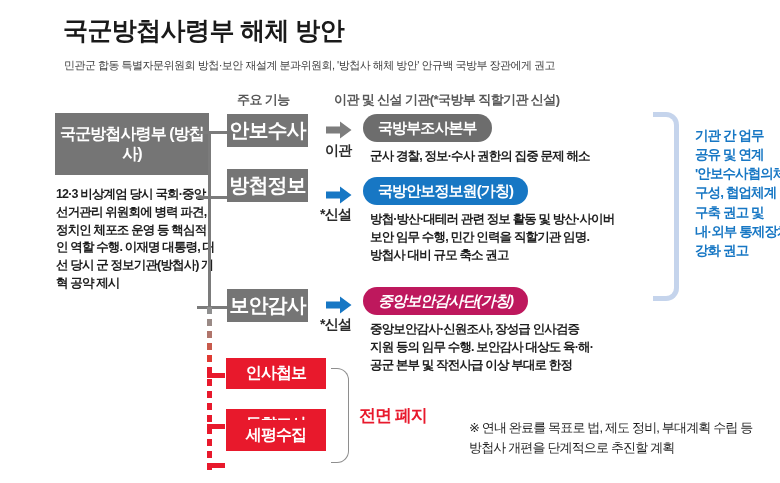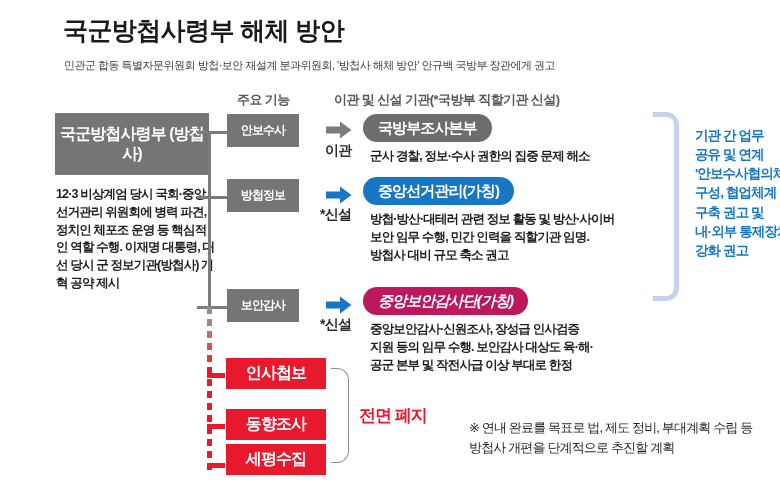--- a/index.html
+++ b/index.html
@@ -69,27 +69,27 @@
   .dash-stub {
     position: absolute; width: 18px; height: 5px; background: #e8192c;
     left: 166px;
   }
   .dash-stub.d1 { top: 373px; }
   .dash-stub.d2 { top: 424px; }
   .dash-stub.d3 { top: 463px; }
 
   
   .fn-box {
-    position: absolute; left: 186px; width: 72px; height: 33px;
+    position: absolute; left: 186px; width: 81px; height: 33px;
     background: #757575; color: #ffffff;
     display: flex; align-items: center; justify-content: center;
-    font-size: 12px; font-weight: 700; letter-spacing: -0.9px;
+    font-size: 20px; font-weight: 700; letter-spacing: -0.9px;
   }
   .fn-box.f1 { top: 114px; }
-  .fn-box.f2 { top: 179px; }
+  .fn-box.f2 { top: 169px; }
   .fn-box.f3 { top: 289px; }
 
   
   .arrow { position: absolute; width: 26px; height: 18px; }
   .arrow.a1 { left: 285px; top: 121px; }
   .arrow.a2 { left: 285px; top: 186px; }
   .arrow.a3 { left: 285px; top: 296px; }
   .arrow-note {
     position: absolute; font-size: 14px; font-weight: 700;
     color: #2b2b2b; letter-spacing: -0.7px; white-space: nowrap;
@@ -133,21 +133,21 @@
 
   
   .red-box {
     position: absolute; left: 185px; width: 100px; height: 31px;
     background: #e8192c; color: #ffffff;
     display: flex; align-items: center; justify-content: center;
     font-size: 16px; font-weight: 700; letter-spacing: -0.9px;
   }
   .red-box.r1 { top: 358px; }
   .red-box.r2 { top: 409px; }
-  .red-box.r3 { top: 444px; text-align: right; }
+  .red-box.r3 { top: 420px; text-align: right; }
 
   .gray-bracket {
     position: absolute; left: 290px; top: 368px;
     width: 18px; height: 95px;
     border: 1.6px solid #8e8e8e; border-left: none;
     border-radius: 0 12px 12px 0;
   }
   .abolish-label {
     position: absolute; left: 318px; top: 404px;
     font-size: 17px; font-weight: 700; color: #e8192c;
@@ -221,21 +221,21 @@
       </svg>
   </div>
 
   <div class="arrow-note n1">이관</div>
   <div class="arrow-note n2">*신설</div>
   <div class="arrow-note n3">*신설</div>
 
   <div class="pill p1">국방부조사본부</div>
   <div class="inst-desc d1">군사 경찰, 정보·수사 권한의 집중 문제 해소</div>
 
-  <div class="pill p2">중앙선거관리(가칭)</div>
+  <div class="pill p2">국방안보정보원(가칭)</div>
   <div class="inst-desc d2">방첩·방산·대테러 관련 정보 활동 및 방산·사이버
 보안 임무 수행, 민간 인력을 직할기관 임명.
 방첩사 대비 규모 축소 권고</div>
 
   <div class="pill p3">중앙보안감사단(가칭)</div>
   <div class="inst-desc d3">중앙보안감사·신원조사, 장성급 인사검증
 지원 등의 임무 수행. 보안감사 대상도 육·해·
 공군 본부 및 작전사급 이상 부대로 한정</div>
 
   <div class="blue-bracket"></div>

